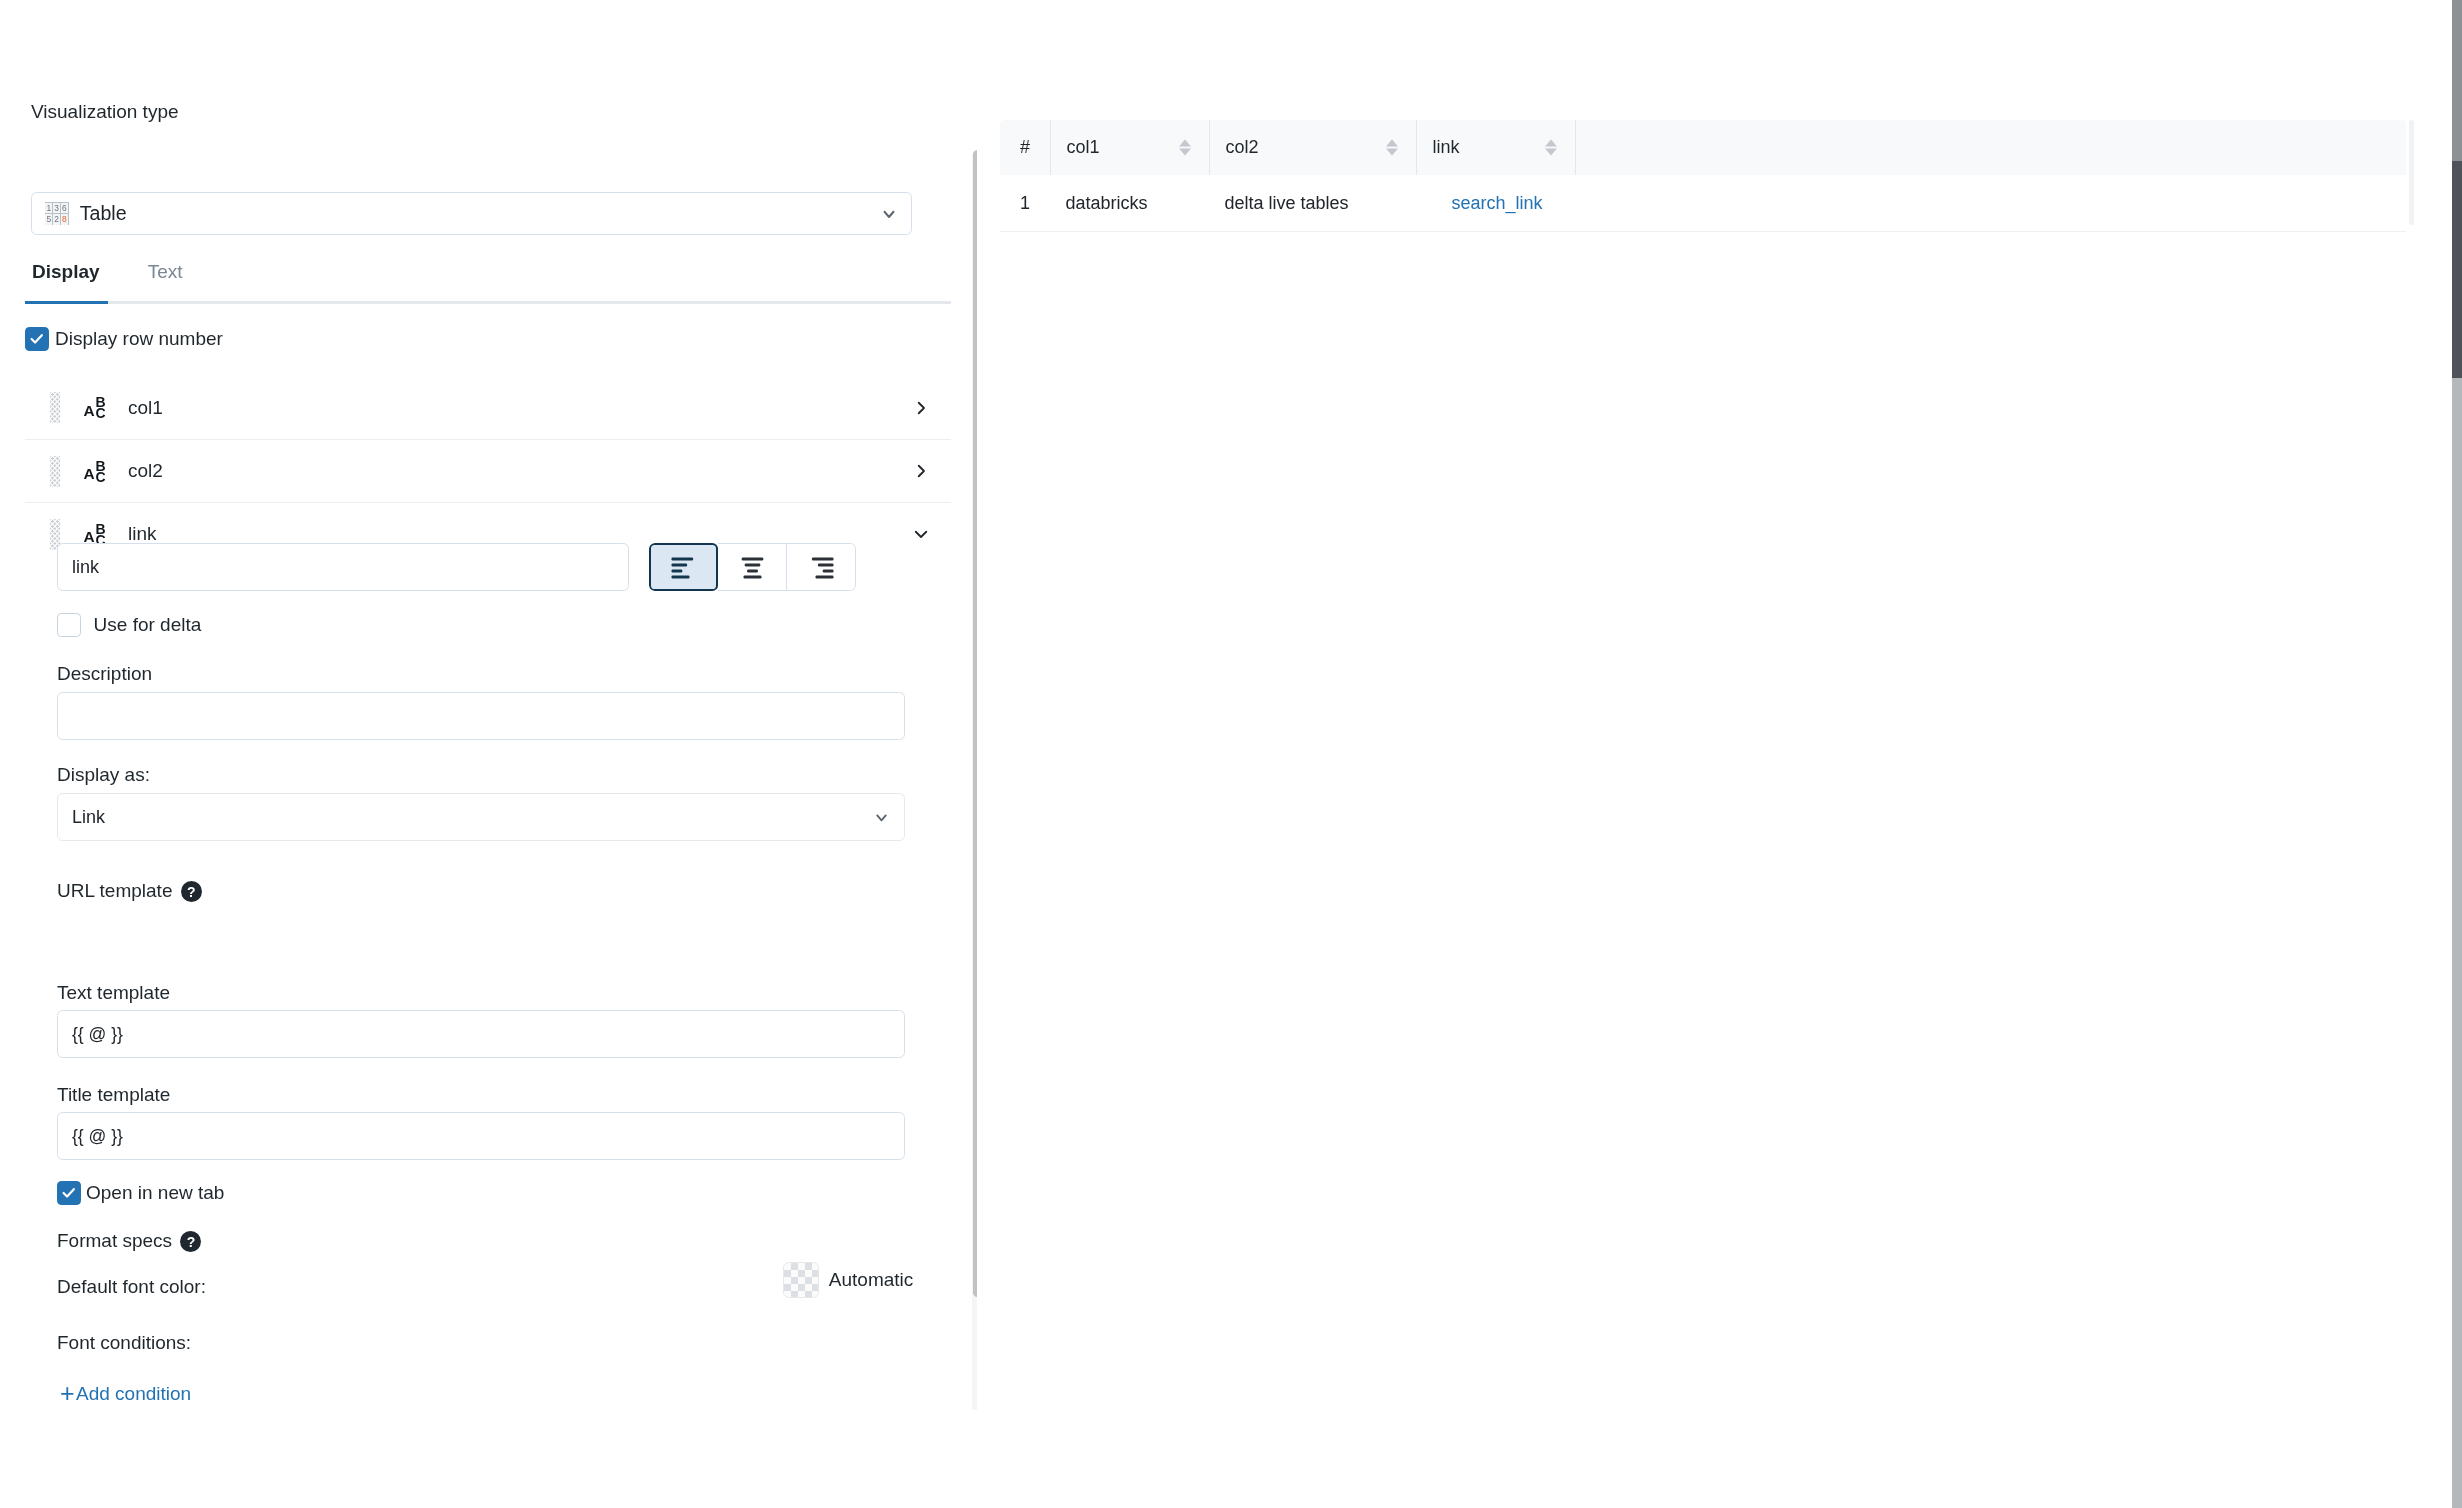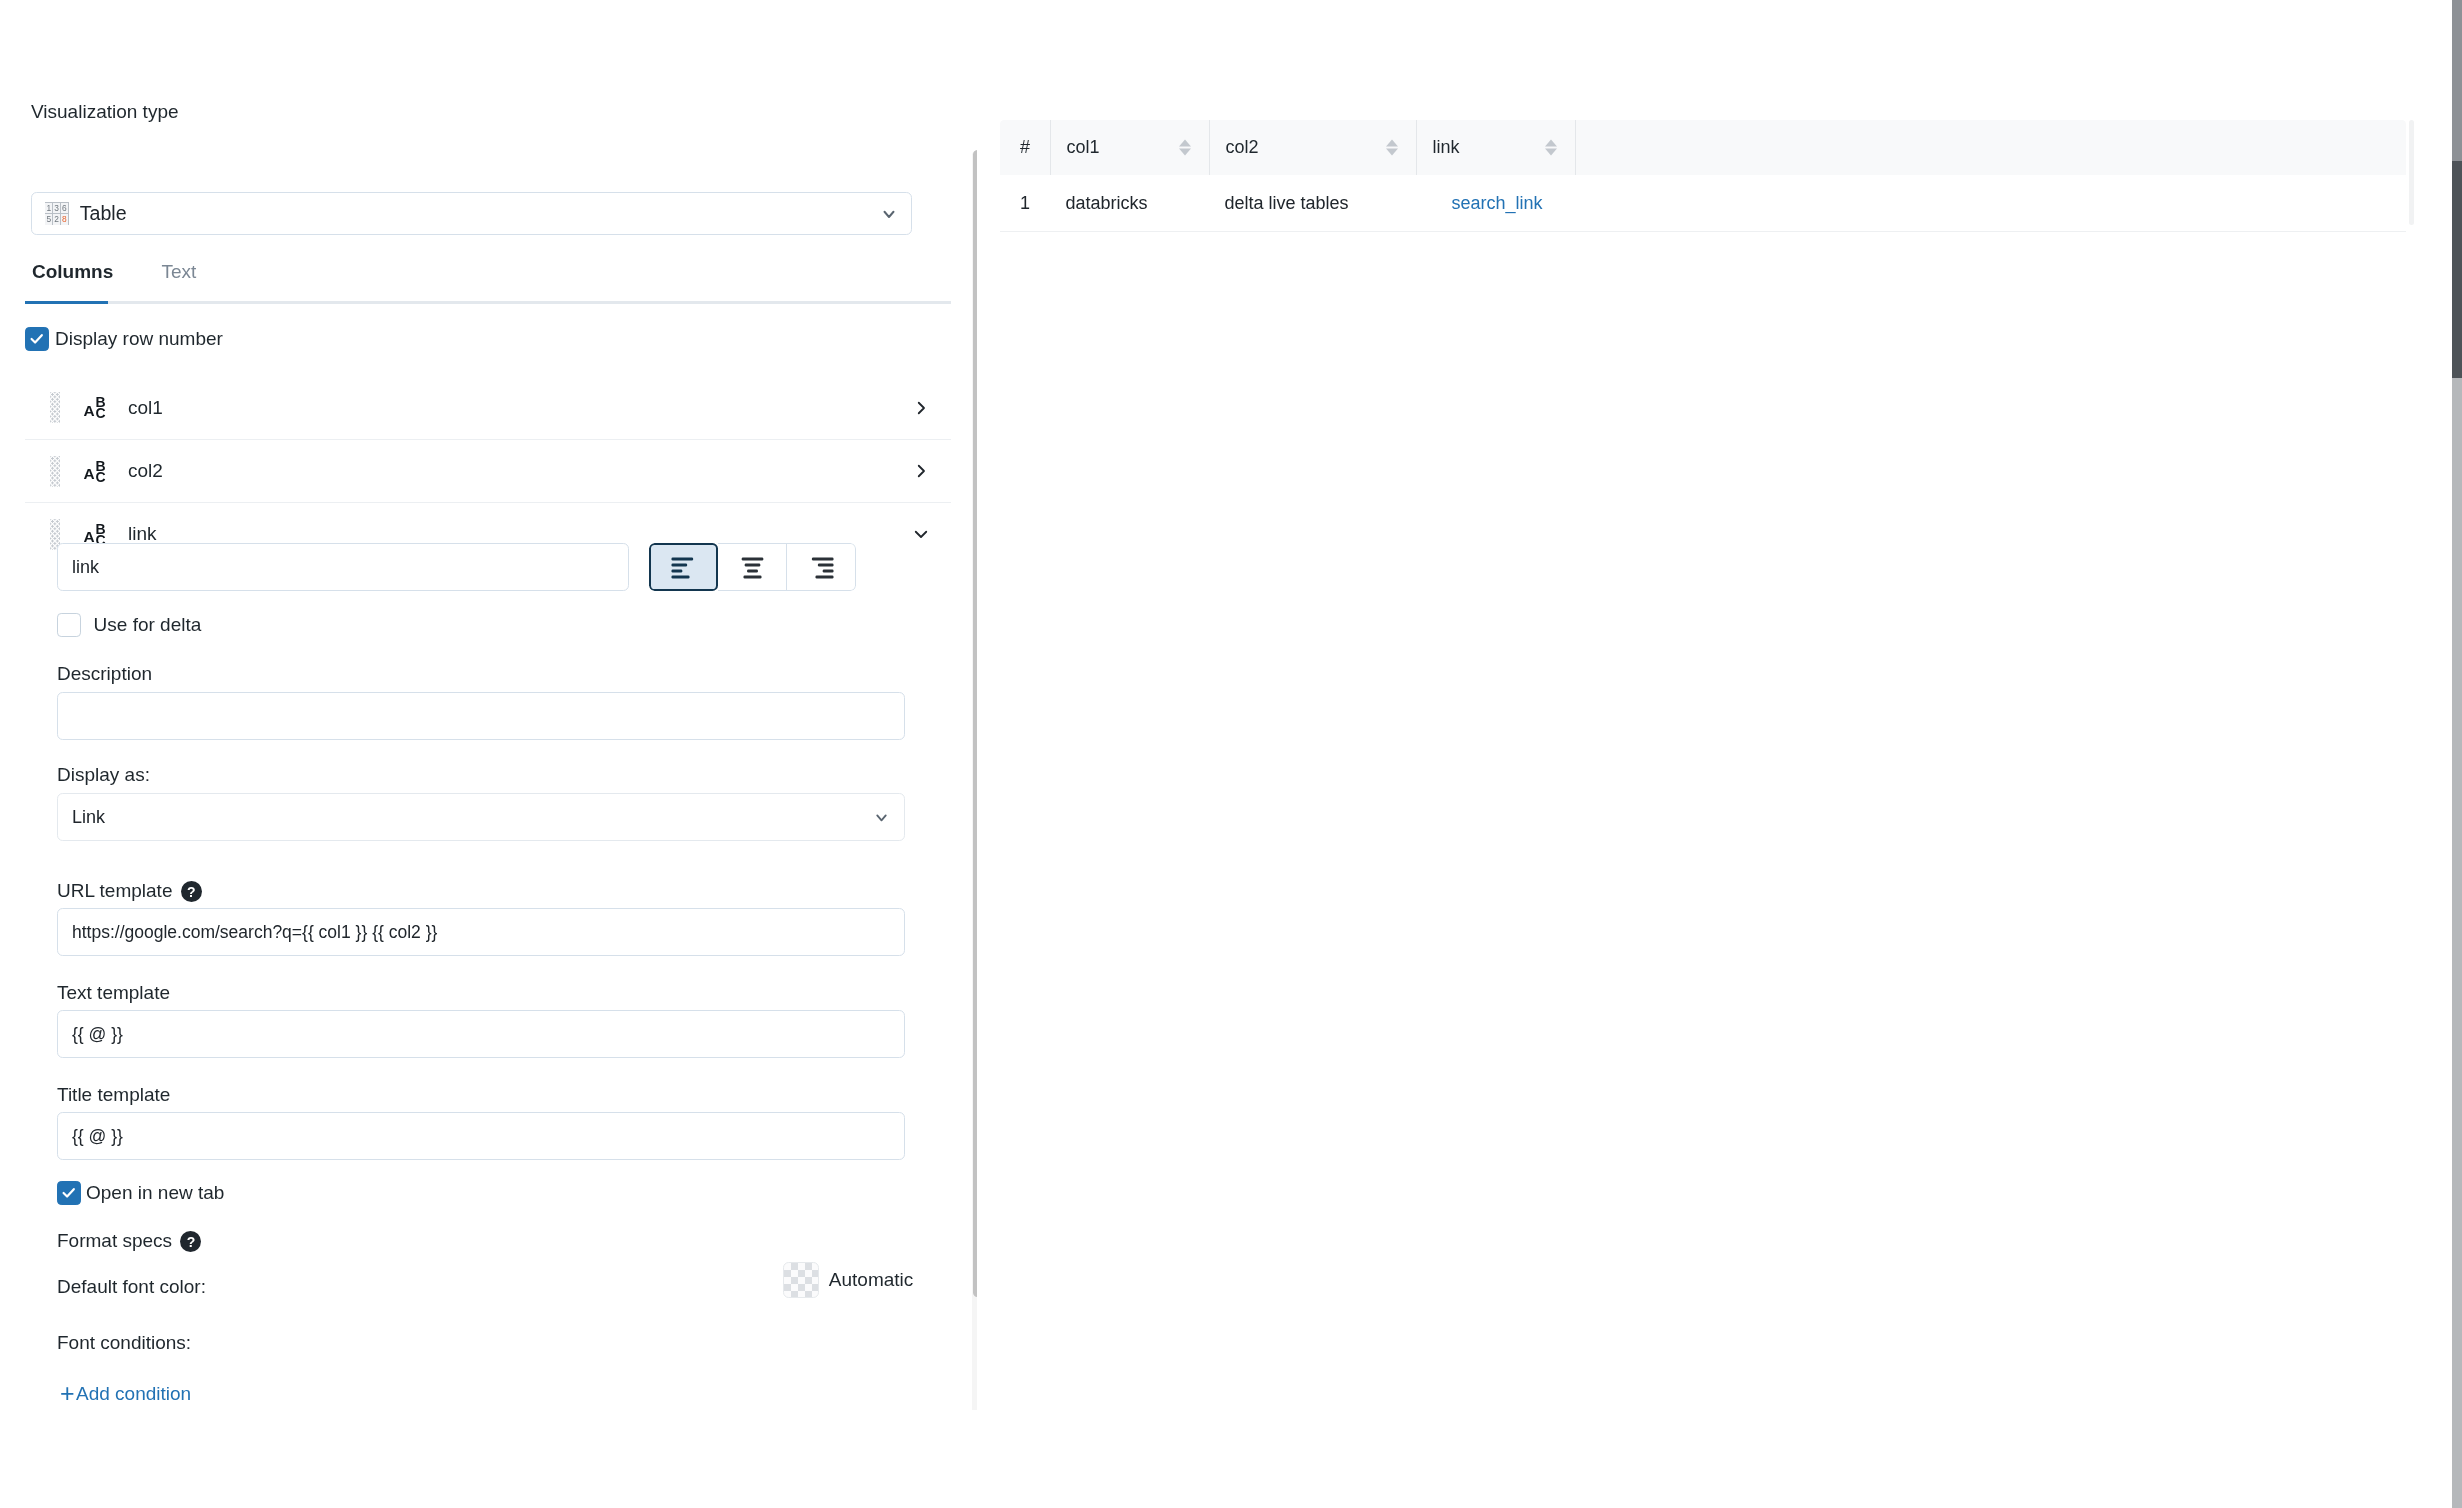--- a/index.html
+++ b/index.html
@@ -255,21 +255,21 @@
       </div>
       <div class="viz-text">Table</div>
       <div class="caret">
         <svg viewBox="0 0 24 24" fill="none" stroke="currentColor" stroke-width="2.6" stroke-linecap="round" stroke-linejoin="round">
             <polyline points="6 9 12 16 18 9"></polyline>
           </svg>
       </div>
     </div>
 
     <div class="tabs">
-      <span class="tab active">Columns</span>
+      <span class="tab active">Display</span>
       <span class="tab inactive">Text</span>
     </div>
     <div class="tabs-underline">
       <div class="active-bar"></div>
     </div>
 
     <div class="row-num-wrap">
       <div class="cb checked">
         <svg viewBox="0 0 24 24" fill="none" stroke="currentColor" stroke-width="3.4" stroke-linecap="round" stroke-linejoin="round">
             <polyline points="4 12.5 9.5 18 20 6.5"></polyline>
@@ -369,21 +369,20 @@
       <div class="caret">
         <svg viewBox="0 0 24 24" fill="none" stroke="currentColor" stroke-width="2.6" stroke-linecap="round" stroke-linejoin="round">
             <polyline points="6 9 12 16 18 9"></polyline>
           </svg>
       </div>
     </div>
 
     <div class="sec-label" style="left:57px; top:820px">
       <span>URL template</span><span class="help">?</span>
     </div>
-    <input class="text-input" style="left: 57px; top: 848px; width: 848px;" value="https://google.com/search?q={{ col1 }} {{ col2 }}">
 
     <div class="sec-label" style="left:57px; top:922px">Text template</div>
     <input class="text-input" style="left: 57px; top: 950px; width: 848px;" value="{{ @ }}">
 
     <div class="sec-label" style="left:57px; top:1024px">Title template</div>
     <input class="text-input" style="left: 57px; top: 1052px; width: 848px;" value="{{ @ }}">
 
     <div style="position:absolute; left:57px; top:1121px; display:flex; align-items:center; gap:5px;">
       <div class="cb checked">
         <svg viewBox="0 0 24 24" fill="none" stroke="currentColor" stroke-width="3.4" stroke-linecap="round" stroke-linejoin="round">

